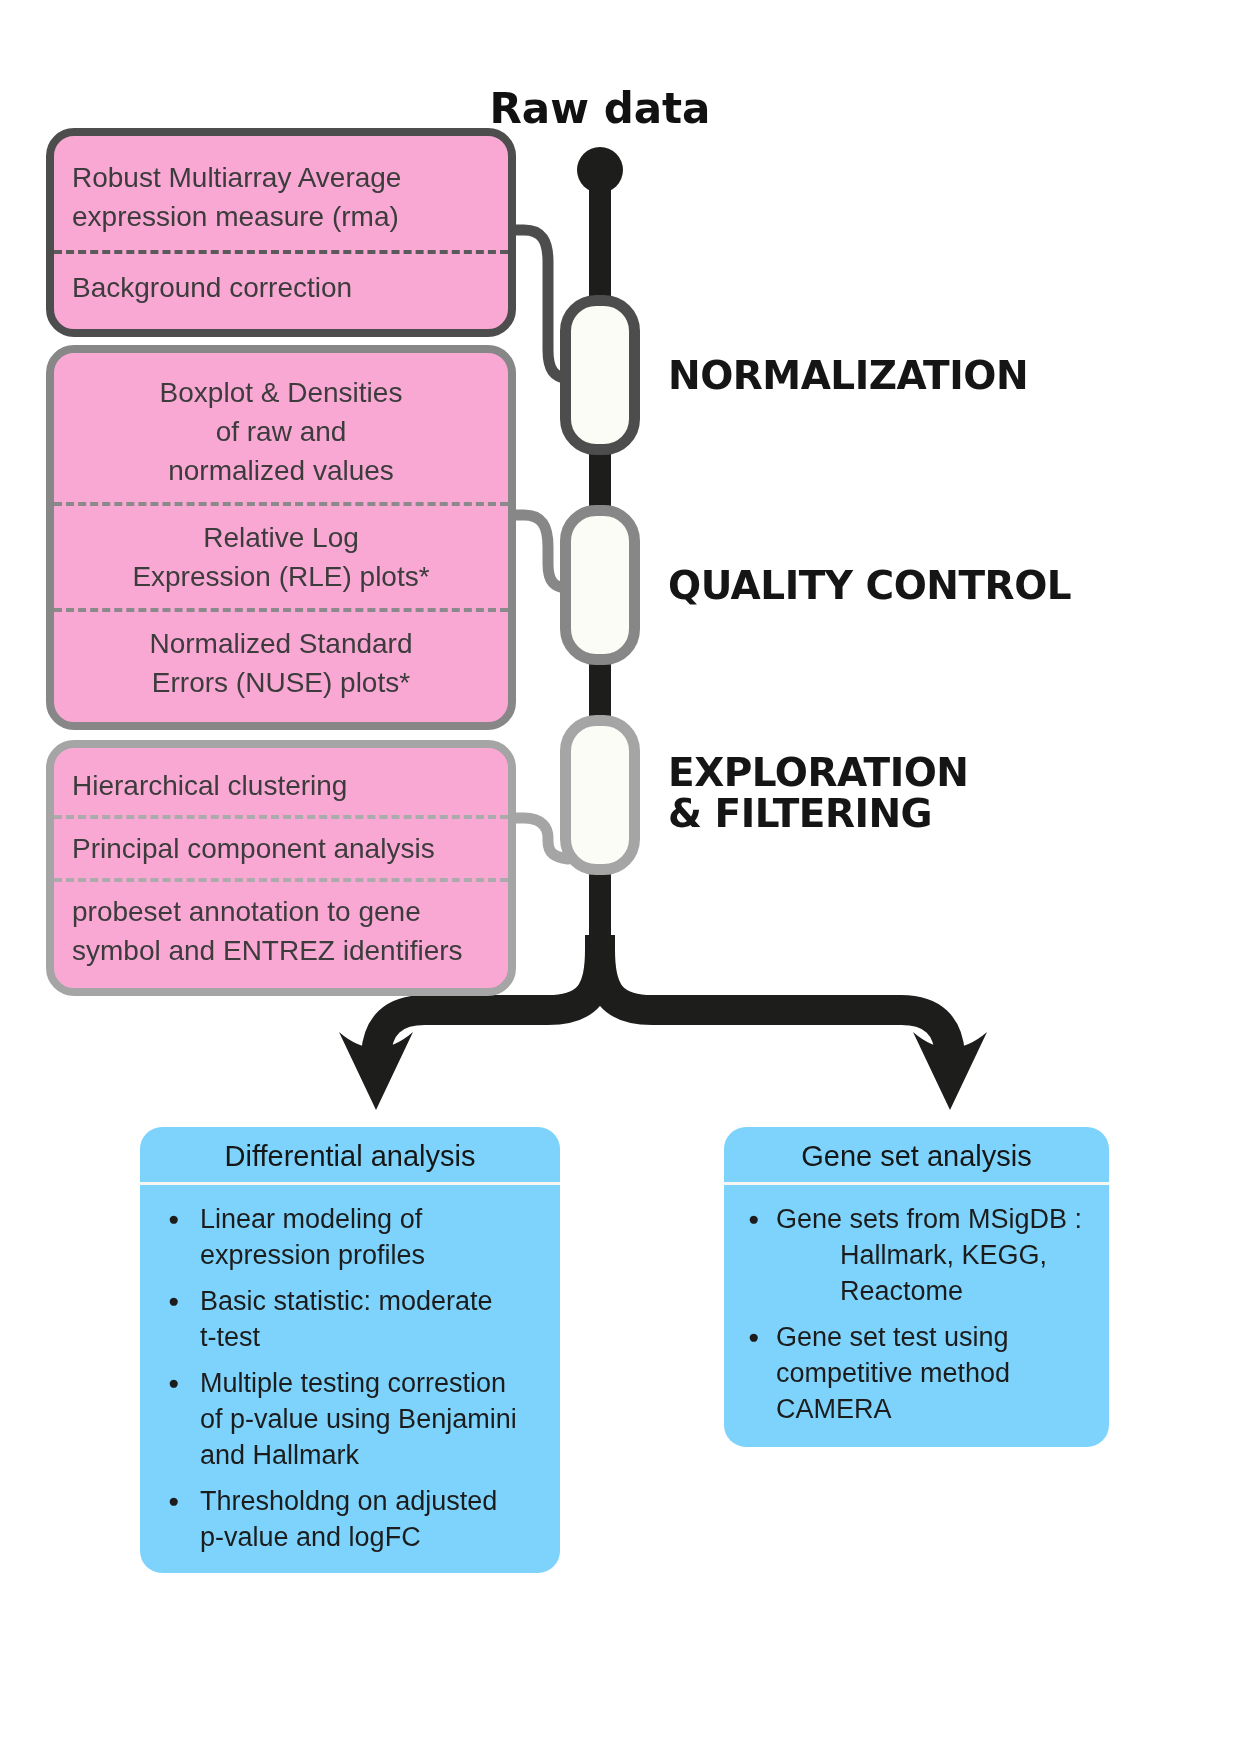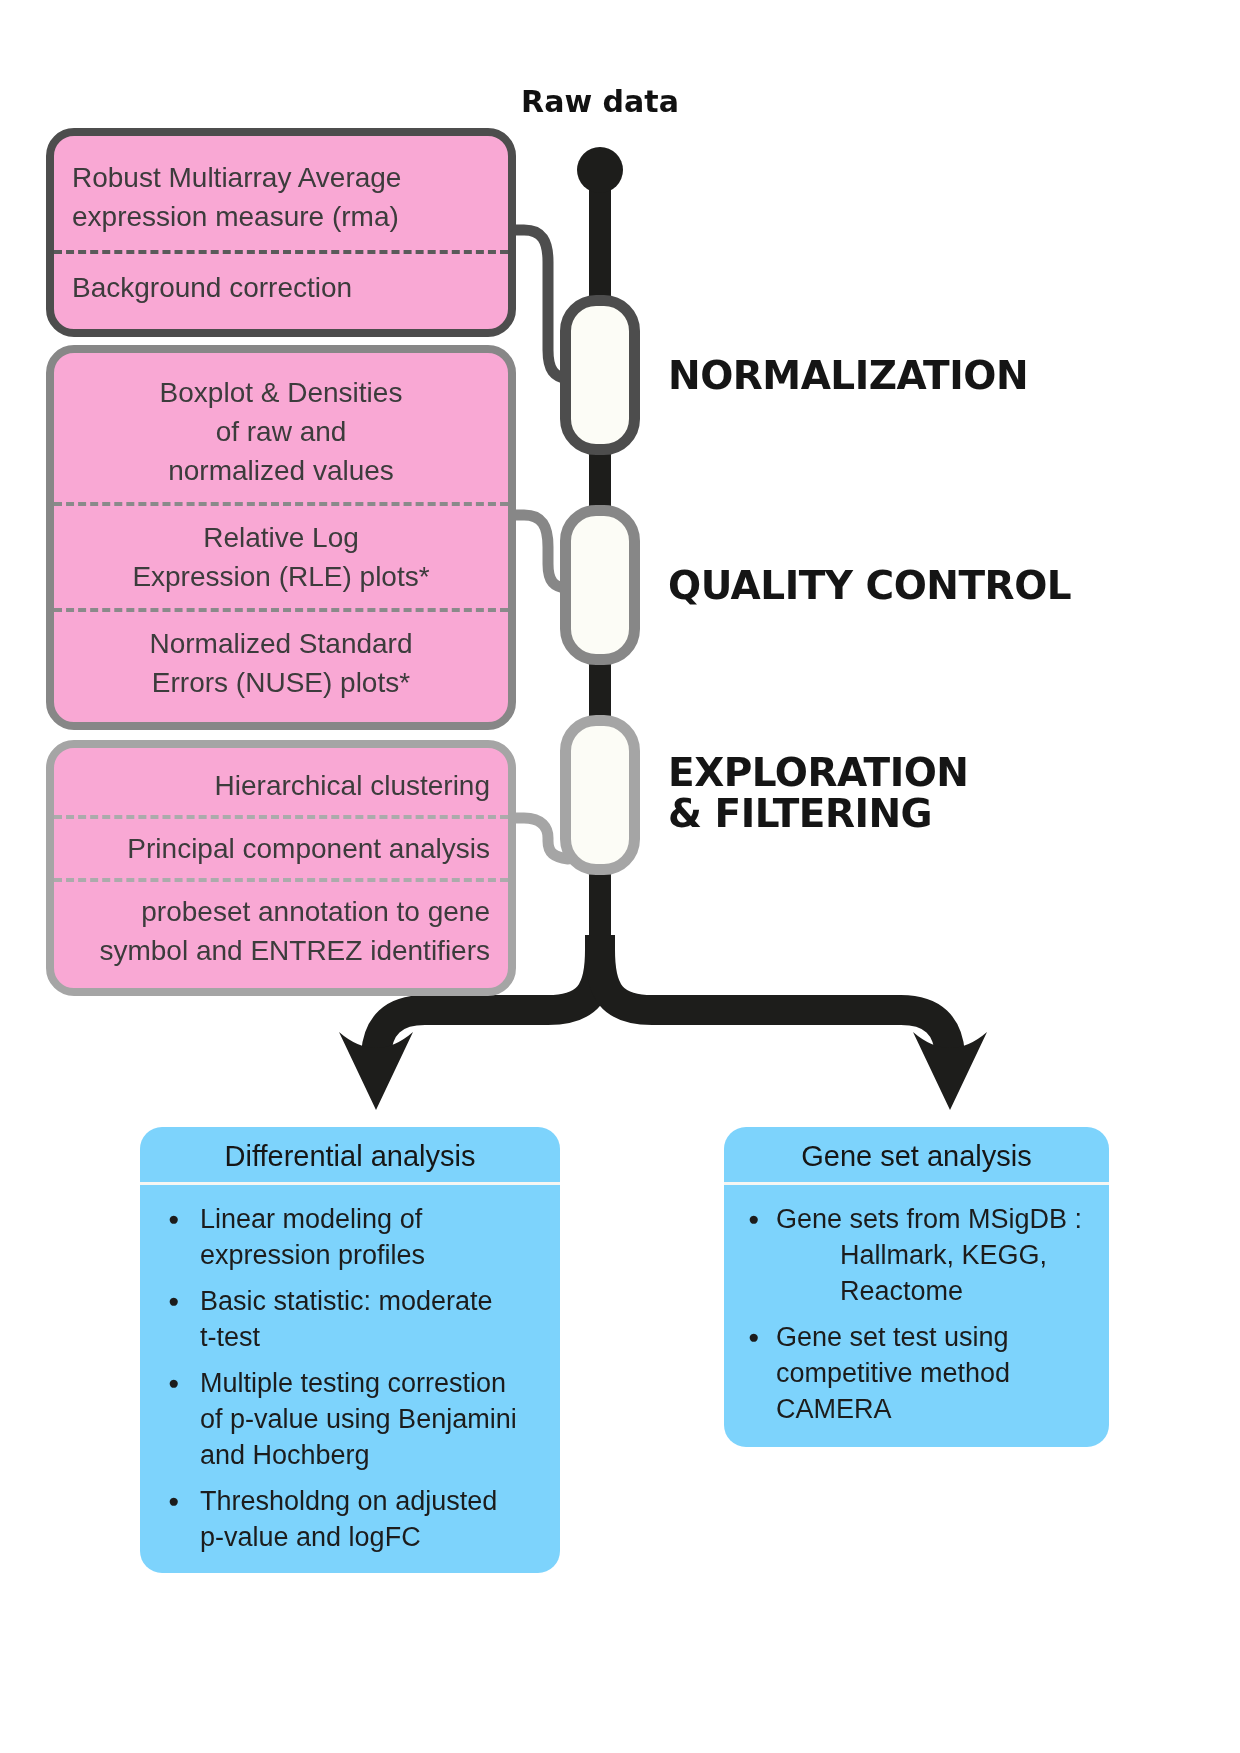--- a/index.html
+++ b/index.html
@@ -1,27 +1,27 @@
 <!DOCTYPE html>
 <html><head>
 <meta charset="utf-8">
 <style>
   html,body{margin:0;padding:0;background:#ffffff;}
   #canvas{position:relative;width:1240px;height:1753px;background:#ffffff;overflow:hidden;
           font-family:"Liberation Sans",sans-serif;}
   #flow-svg{position:absolute;left:0;top:0;width:1240px;height:1753px;}
 
   .raw-label{position:absolute;left:600px;top:84px;transform:translateX(-50%);
-    font-family:"DejaVu Sans",sans-serif;font-weight:bold;font-size:30px;color:#111;white-space:nowrap;}
+    font-family:"DejaVu Sans",sans-serif;font-weight:bold;font-size:42px;color:#111;white-space:nowrap;}
 
   .wf-box{position:absolute;left:46px;width:470px;box-sizing:border-box;
     border-radius:28px;background:#f9a8d4;padding:8px 0;}
   .wf-box.b1{top:128px;border:8px solid #4d4d4d;}
   .wf-box.b2{top:345px;border:8px solid #878787;text-align:center;}
-  .wf-box.b3{top:740px;border:8px solid #a5a5a5;text-align:right;}
+  .wf-box.b3{top:740px;border:8px solid #a5a5a5;}
   .wf-section{padding:14px 18px;}
   .b2 .wf-section{padding:12px 18px;}
   .b3 .wf-section{padding:10px 18px;}
   .b1 .wf-section + .wf-section{border-top:4px dashed #5a5a5a;}
   .b2 .wf-section + .wf-section{border-top:4px dashed #8a8a8a;}
   .b3 .wf-section + .wf-section{border-top:4px dashed #ababab;}
   .wf-line{font-size:28px;line-height:39px;color:#3c3c3c;white-space:nowrap;}
 
   .pill{position:absolute;left:560px;width:80px;height:160px;box-sizing:border-box;
     border-radius:36px;background:#fcfcf6;}
@@ -130,21 +130,21 @@
         <div class="bl-line bl-first">Linear modeling of</div>
         <div class="bl-line">expression profiles</div>
       </div>
       <div class="bullet-group">
         <div class="bl-line bl-first">Basic statistic: moderate</div>
         <div class="bl-line">t-test</div>
       </div>
       <div class="bullet-group">
         <div class="bl-line bl-first">Multiple testing correstion</div>
         <div class="bl-line">of p-value using Benjamini</div>
-        <div class="bl-line">and Hochberg</div>
+        <div class="bl-line">and Hallmark</div>
       </div>
       <div class="bullet-group">
         <div class="bl-line bl-first">Thresholdng on adjusted</div>
         <div class="bl-line">p-value and logFC</div>
       </div>
     </div>
   </div>
 
   <div class="panel right">
     <div class="panel-title">Gene set analysis</div>

